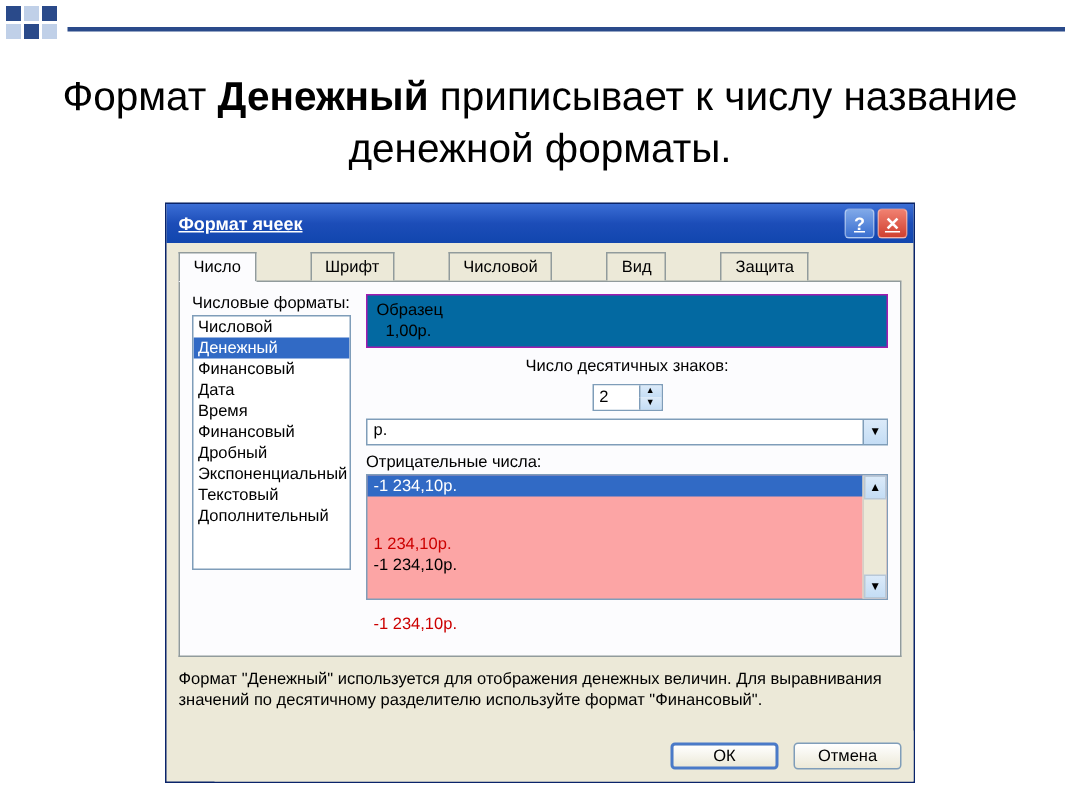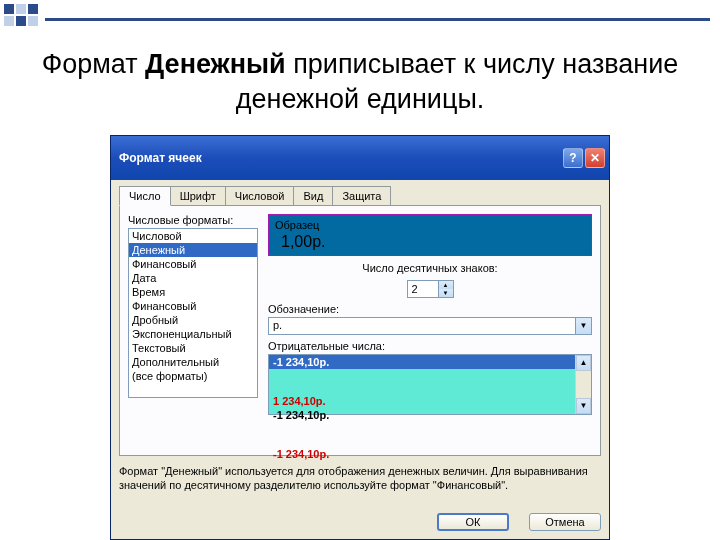--- a/index.html
+++ b/index.html
@@ -6,78 +6,78 @@
 body { font-family: Arial, sans-serif; background: #fff; width: 720px; height: 540px; overflow: hidden; }
 .slide-header { height: 35px; display: flex; align-items: flex-start; }
 .header-squares { display: flex; flex-wrap: wrap; width: 45px; padding: 3px; }
 .sq { width: 10px; height: 10px; margin: 1px; background: #2a4a8a; }
 .sq.light { background: #c0d0e8; }
 .header-line { flex: 1; height: 3px; background: #2a4a8a; margin-top: 18px; margin-right: 10px; }
 .title-text { text-align: center; font-size: 27px; padding: 12px 30px 18px; color: #000; line-height: 1.3; }
 .title-text b { font-weight: bold; }
 .dialog-wrap { display: flex; justify-content: center; }
 .dialog { width: 500px; border: 1px solid #0a246a; background: #ece9d8; font-size: 11px; font-family: Tahoma, sans-serif; }
-.titlebar { height: 44px; background: linear-gradient(to bottom, #3b6ed5, #1c4db8 50%, #1146ae); display: flex; align-items: center; padding: 0 4px 0 8px; color: #fff; font-weight: bold; font-size: 12px; }
+.titlebar { height: 26px; background: linear-gradient(to bottom, #3b6ed5, #1c4db8 50%, #1146ae); display: flex; align-items: center; padding: 0 4px 0 8px; color: #fff; font-weight: bold; font-size: 12px; text-decoration: underline; }
 .titlebar-text { flex: 1; }
 .titlebar-btns { display: flex; gap: 2px; }
 .tb-btn { width: 20px; height: 20px; border-radius: 3px; display: flex; align-items: center; justify-content: center; font-size: 12px; font-weight: bold; color: #fff; border: 1px solid rgba(255,255,255,0.4); }
 .tb-help { background: linear-gradient(to bottom, #7fa8e8, #3a6fd0); }
 .tb-close { background: linear-gradient(to bottom, #f08070, #d04030); }
 .dialog-body { padding: 6px 8px 8px; }
-.tabs { display: flex; border-bottom: 1px solid #919b9c; }
+.tabs { display: flex; border-bottom: 1px solid #919b9c; gap: 37px; }
 .tab { padding: 3px 9px; background: #ece9d8; border: 1px solid #919b9c; border-bottom: none; margin-right: -1px; position: relative; font-size: 11px; cursor: pointer; }
 .tab.active { background: #fcfcfe; border-bottom: 1px solid #fcfcfe; margin-bottom: -1px; z-index: 2; }
 .tab-content { background: #fcfcfe; border: 1px solid #919b9c; border-top: none; padding: 8px; min-height: 250px; display: flex; gap: 10px; }
-.left-col { width: 130px; }
+.left-col { width: 106px; }
 .right-col { flex: 1; }
 .field-label { font-size: 11px; margin-bottom: 2px; }
 .format-list { border: 1px solid #7f9db9; background: #fff; height: 170px; overflow: hidden; font-size: 11px; }
 .format-list div { padding: 1px 3px; cursor: pointer; }
 .format-list .selected { background: #316ac5; color: #fff; }
 .sample-box { border: 1px solid #a21caf; padding: 4px 6px; margin-bottom: 6px; background: #0369a1; }
 .sample-box .lbl { font-size: 11px; margin-bottom: 2px; }
-.sample-box .val { font-size: 16px; padding-left: 6px; }
+.sample-box .val { font-size: 11px; padding-left: 6px; }
 .row { display: flex; align-items: center; margin-bottom: 5px; gap: 6px; flex-direction: column; }
 .row label { font-size: 11px; }
 .spinner { display: flex; align-items: stretch; border: 1px solid #7f9db9; background: #fff; height: 18px; }
 .spinner input { border: none; width: 30px; padding: 0 4px; font-size: 11px; outline: none; }
 .spinner-btns { display: flex; flex-direction: column; width: 15px; }
 .spinner-btns div { flex:1; background: linear-gradient(to bottom,#dbeaf9,#c4ddf5); border-left: 1px solid #7f9db9; font-size: 6px; text-align: center; line-height: 8px; cursor: pointer; }
 .dropdown { display: flex; border: 1px solid #7f9db9; background: #fff; height: 18px; width: 100%; }
 .dropdown-val { flex: 1; padding: 1px 4px; font-size: 11px; }
 .dropdown-btn { width: 16px; background: linear-gradient(to bottom,#dbeaf9,#c4ddf5); border-left: 1px solid #7f9db9; font-size: 8px; text-align: center; line-height: 16px; cursor: pointer; }
-.neg-list { border: 1px solid #7f9db9; background: #5eead4; height: 61px; font-size: 11px; position: relative; font-weight: bold; }
+.neg-list { border: 1px solid #7f9db9; background: #fca5a5; height: 84px; font-size: 11px; position: relative; }
 .neg-list .item { padding: 1px 4px; }
 .neg-list .item.selected { background: #316ac5; color: #fff; }
 .neg-list .item.red { color: #c00; margin-top: 25px; }
 .neg-scroll { position: absolute; right: 0; top: 0; bottom: 0; width: 16px; background: #ece9d8; border-left: 1px solid #d4d0c8; }
 .neg-scroll div { height: 16px; background: linear-gradient(to bottom,#dbeaf9,#c4ddf5); border: 1px solid #b8c8d8; font-size: 8px; text-align: center; line-height: 14px; cursor: pointer; }
 .neg-scroll .down { position: absolute; bottom: 0; left: 0; right: 0; }
 .desc-text { font-size: 11px; padding: 8px 0 4px; clear: both; line-height: 1.3; }
-.dialog-footer { display: flex; justify-content: flex-end; gap: 20px; padding: 8px; background: #ece9d8; margin-left: 32px; }
+.dialog-footer { display: flex; justify-content: flex-end; gap: 10px; padding: 8px; background: #ece9d8; margin-left: 32px; }
 .btn { min-width: 72px; padding: 2px 10px; background: linear-gradient(to bottom,#fff,#ece9d8); border: 1px solid #7f9db9; border-radius: 3px; font-size: 11px; cursor: pointer; }
 .btn.default { border: 2px solid #4a7ac8; padding: 1px 9px; }
 </style>
 </head>
 <body>
 
 <div class="slide-header">
   <div class="header-squares">
     <div class="sq"></div>
       <div class="sq light"></div>
       <div class="sq"></div>
     <div class="sq light"></div>
       <div class="sq"></div>
       <div class="sq light"></div>
   </div>
   <div class="header-line"></div>
 </div>
 
 <div class="title-text">
-  <span>Формат </span><b>Денежный</b><span> приписывает к числу название денежной единицы.</span>
+  <span>Формат </span><b>Денежный</b><span> приписывает к числу название денежной форматы.</span>
 </div>
 
 <div class="dialog-wrap">
 <div class="dialog">
   <div class="titlebar">
     <span class="titlebar-text">Формат ячеек</span>
     <div class="titlebar-btns">
       <div class="tb-btn tb-help">?</div>
       <div class="tb-btn tb-close">✕</div>
     </div>
@@ -97,39 +97,37 @@
               <div>Числовой</div>
               <div class="selected">Денежный</div>
               <div>Финансовый</div>
               <div>Дата</div>
               <div>Время</div>
               <div>Финансовый</div>
               <div>Дробный</div>
               <div>Экспоненциальный</div>
               <div>Текстовый</div>
               <div>Дополнительный</div>
-              <div>(все форматы)</div>
             </div>
       </div>
       <div class="right-col">
         <div class="sample-box">
           <div class="lbl">Образец</div>
           <div class="val">1,00р.</div>
         </div>
         <div class="row">
           <label>Число десятичных знаков:</label>
           <div class="spinner">
             <input value="2" style="">
             <div class="spinner-btns">
               <div>▲</div>
               <div>▼</div>
             </div>
           </div>
         </div>
-        <div class="field-label">Обозначение:</div>
         <div class="dropdown" style="margin-bottom:5px;">
           <div class="dropdown-val">р.</div>
           <div class="dropdown-btn">▼</div>
         </div>
         <div class="field-label">Отрицательные числа:</div>
         <div class="neg-list" id="neg-list">
           <div class="item selected">-1 234,10р.</div>
               <div class="item red">1 234,10р.</div>
               <div class="item">-1 234,10р.</div>
               <div class="item red">-1 234,10р.</div>

